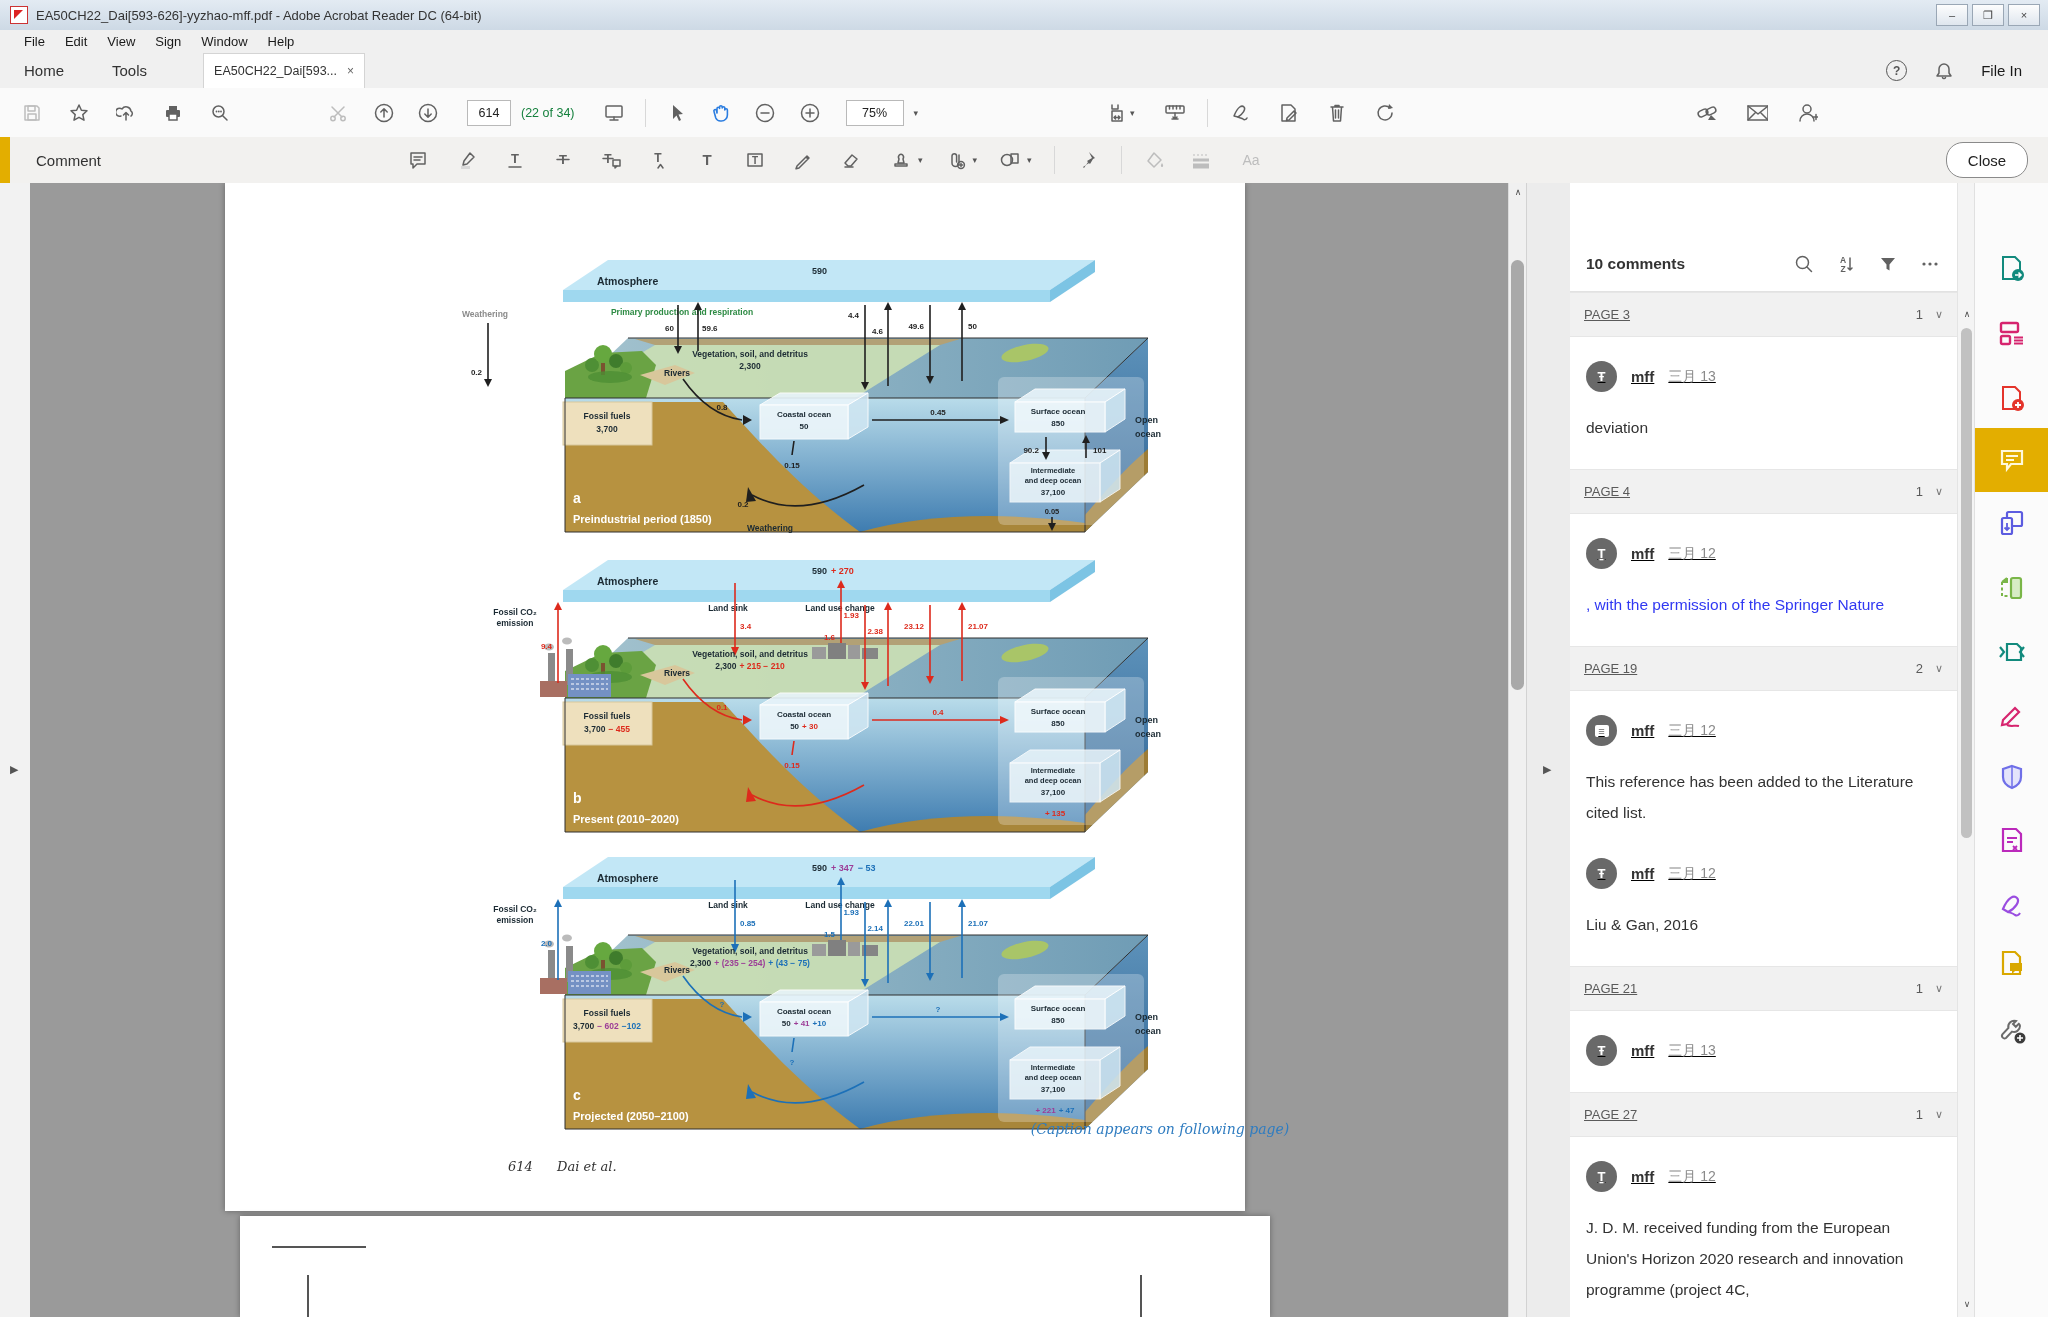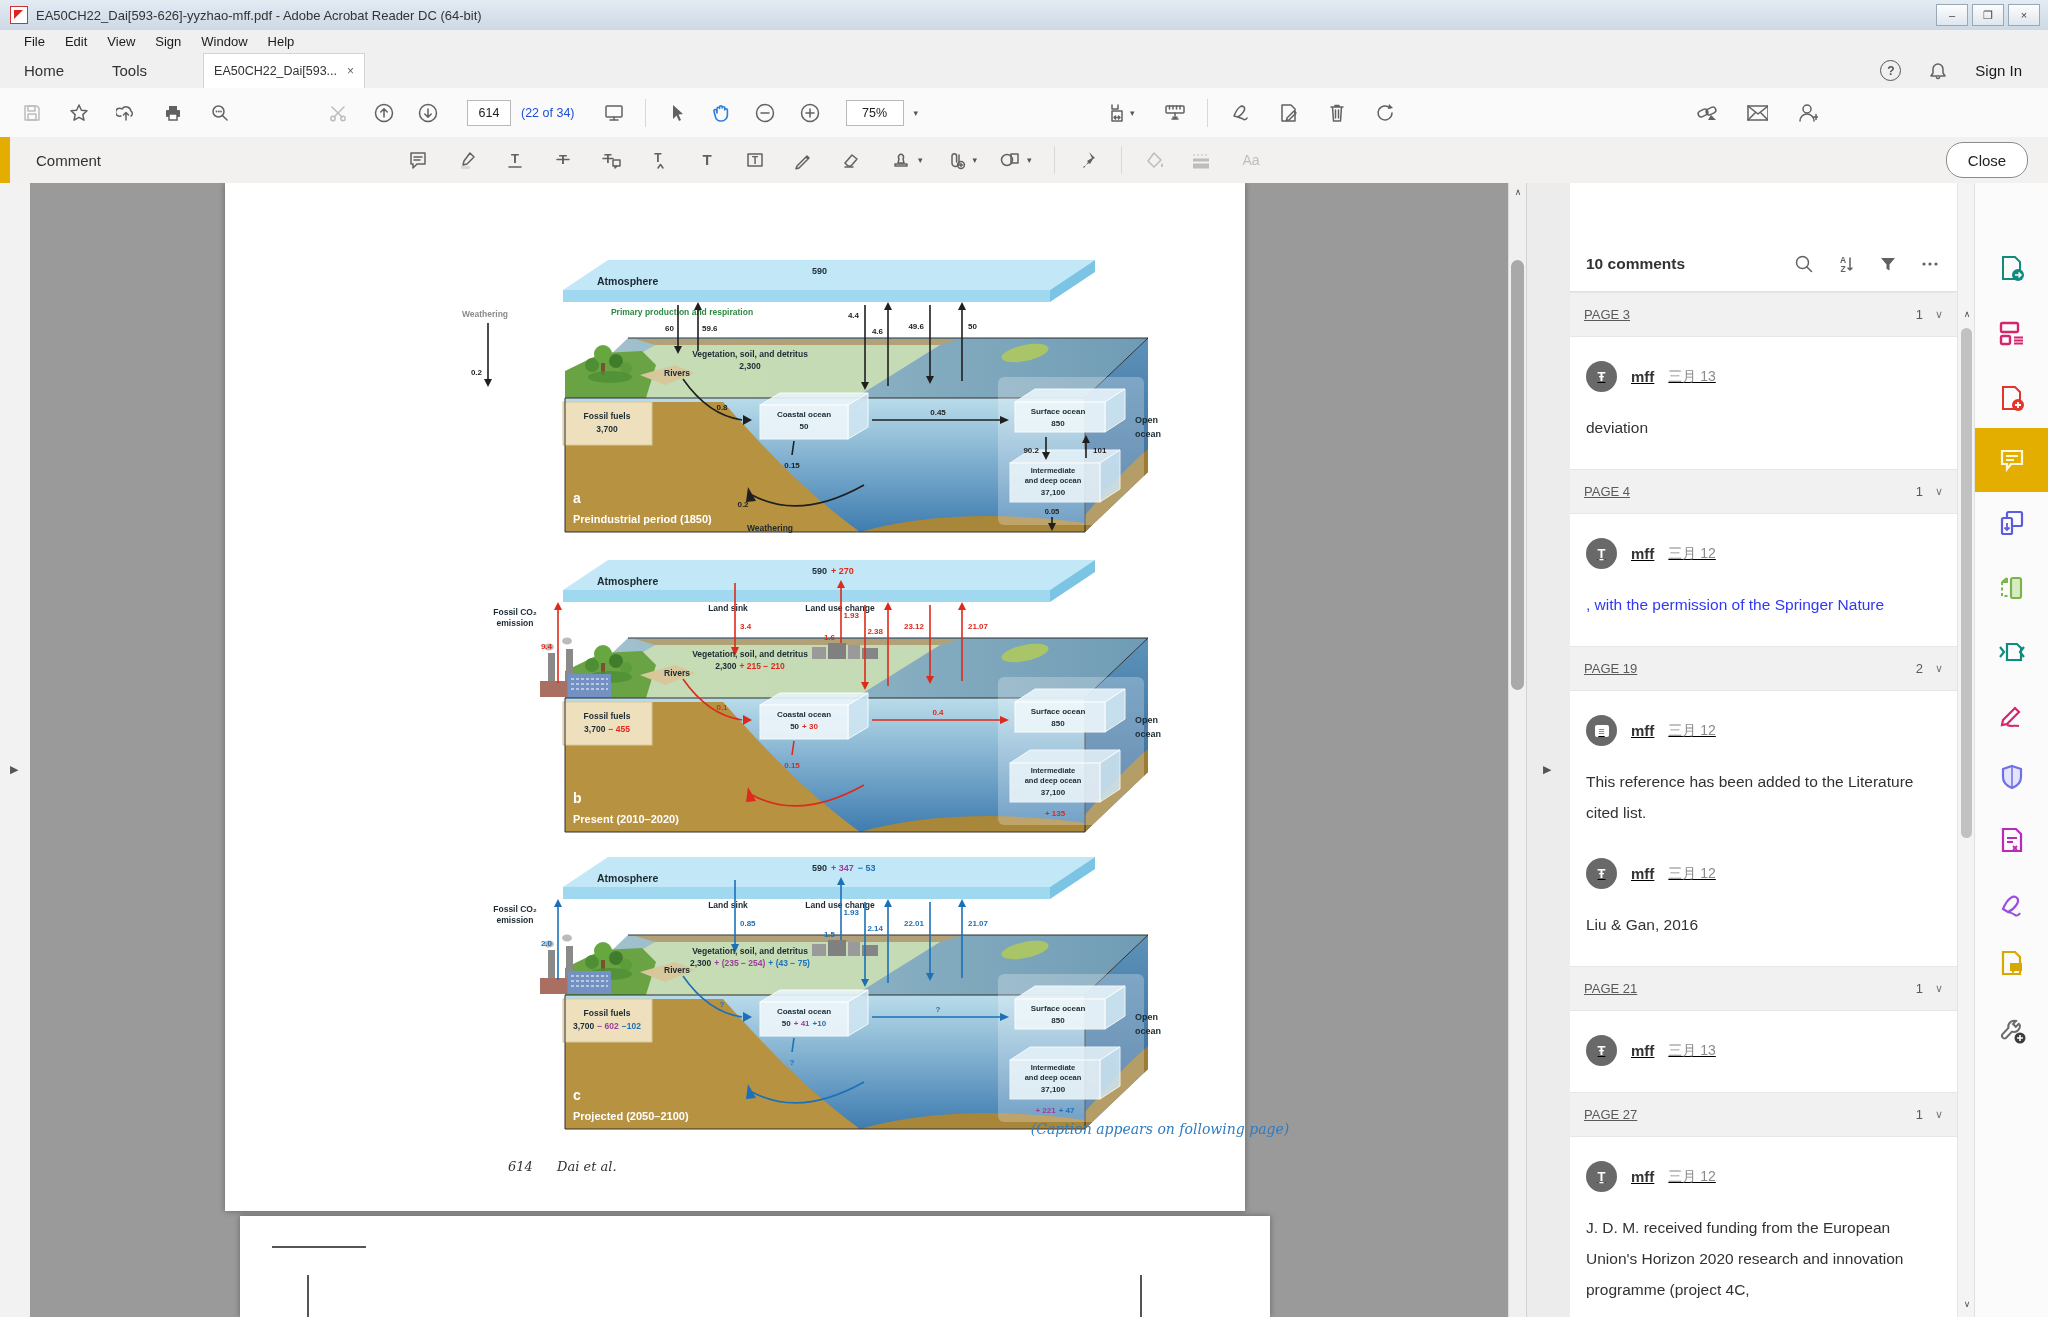--- a/index.html
+++ b/index.html
@@ -29,21 +29,21 @@
   .qcircle{width:19px;height:19px;border:1.5px solid #555;border-radius:50%;font-size:12px;color:#555;
            display:flex;align-items:center;justify-content:center;font-weight:bold;}
   
   .toolbar{left:0;top:88px;width:2048px;height:49px;background:#fafafa;border-bottom:1px solid #d5d5d5;
            display:flex;align-items:center;}
   .ticon{width:22px;height:22px;display:flex;align-items:center;justify-content:center;flex:0 0 auto;}
   .ticon svg{display:block;}
   .tsep{width:1px;height:28px;background:#d8d8d8;flex:0 0 auto;}
   .inputbox{width:42px;height:24px;background:#fff;border:1px solid #b9b9b9;font-size:12.5px;color:#222;
             display:flex;align-items:center;justify-content:center;}
-  .pagecount{font-size:12.5px;color:#1d4ed8;}
+  .pagecount{font-size:12.5px;color:#15803d;}
   .caret{font-size:9px;color:#555;}
   .commentbar{left:0;top:137px;width:2048px;height:46px;background:#f2f1ef;border-bottom:1px solid #d9d9d9;display:flex;align-items:center;}
   .accent{width:10px;height:46px;flex:0 0 auto;}
   .cb-label{font-size:15px;color:#323232;margin-left:26px;margin-right:220px;}
   .close-btn{margin-left:auto;margin-right:20px;width:80px;height:34px;border:1px solid #8a8a8a;border-radius:17px;
              background:#fff;font-size:15px;color:#222;display:flex;align-items:center;justify-content:center;}
   
   .leftstrip{left:0;top:183px;width:30px;height:1134px;background:#f2f2f2;border-right:1px solid #d0d0d0;}
   .paneltoggle{font-size:11px;color:#555;}
   .docarea{left:30px;top:183px;width:1478px;height:1134px;background:#9a9a9a;overflow:hidden;}
@@ -132,21 +132,21 @@
       <span class="x">×</span>
     </div>
     <div class="tabbar-right">
       <div class="qcircle">?</div>
       <span class="ticon">
         <svg width="20" height="20">
             <path class="ic" d="M10 3 a5 5 0 0 1 5 5 v4 l2 3 H3 l2-3 V8 a5 5 0 0 1 5-5 Z"></path>
             <path class="ic" d="M8.5 16.5 a1.6 1.6 0 0 0 3 0"></path>
           </svg>
       </span>
-      <span class="signin">Sign In</span>
+      <span class="signin">File In</span>
     </div>
   </div>
 
   <div class="abs toolbar">
     <span class="ticon dis" style="margin-left:21px">
       <svg width="20" height="20">
           <path class="ic" d="M3 3 h12 l2 2 v12 H3 Z"></path>
           <rect class="ic" x="6" y="3" width="7" height="5"></rect>
           <rect class="ic" x="6" y="11" width="8" height="6"></rect>
         </svg>

